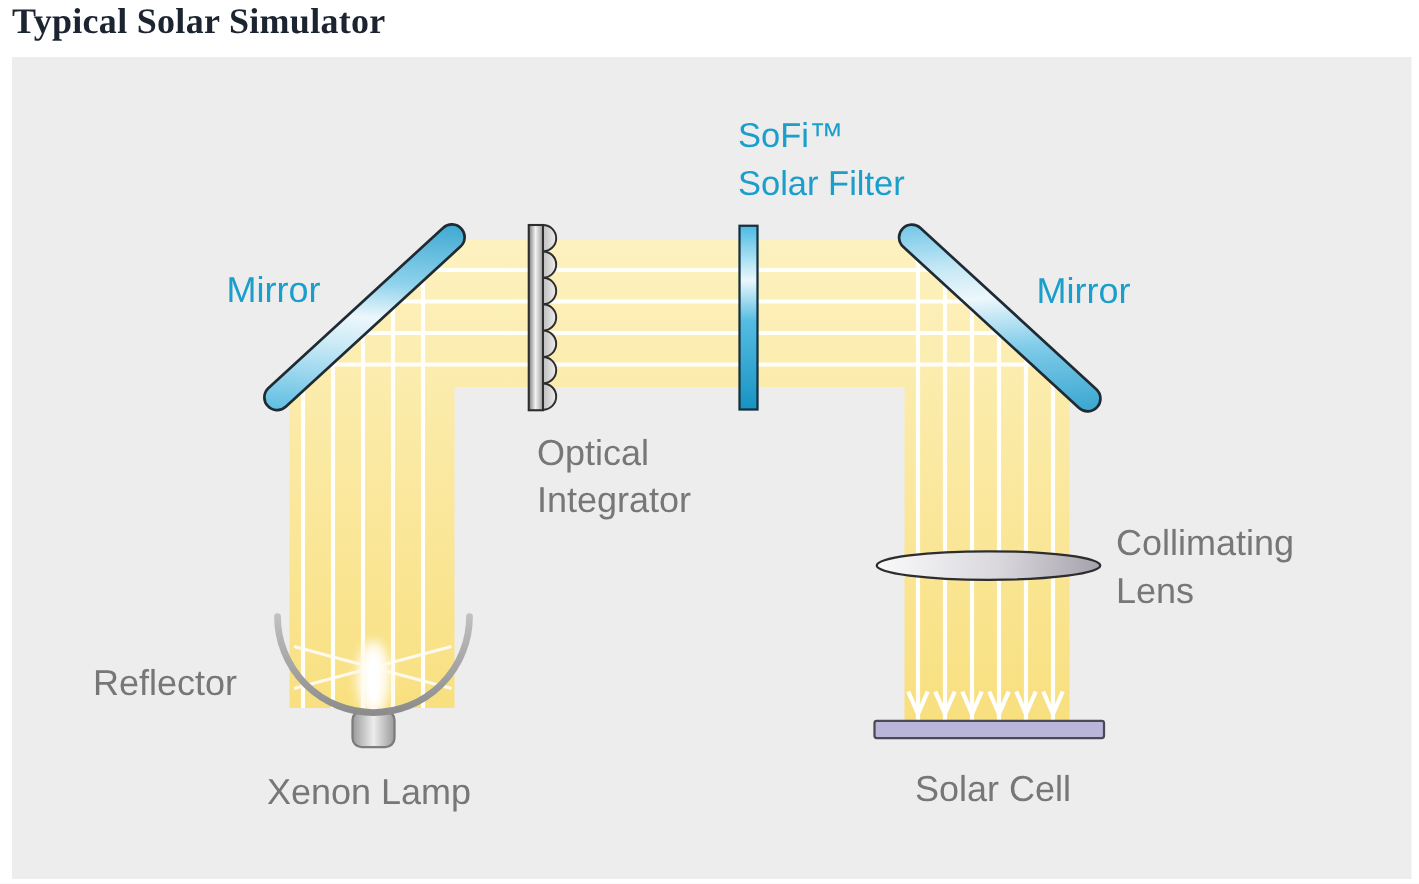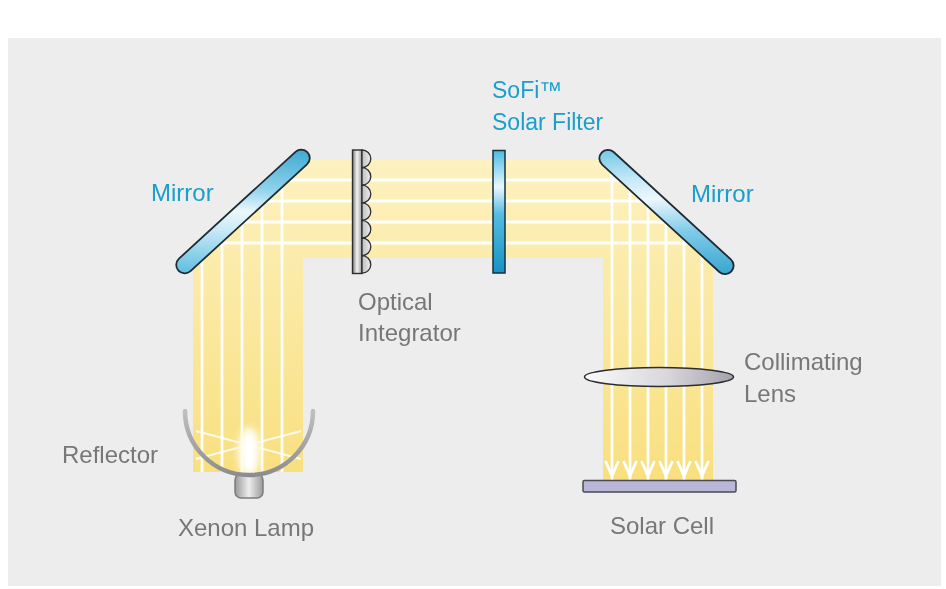--- a/index.html
+++ b/index.html
@@ -28,20 +28,21 @@
   .outline-dark { stroke: #2d2d2d; stroke-width: 1.4; }
   .cyan-label { fill: var(--accent-cyan, #1a9ecb); font-size: 24px; }
   .cyan-label-sm { fill: var(--accent-cyan, #1a9ecb); font-size: 23px; }
   .gray-label { fill: var(--label-gray, #777777); font-size: 24px; }
   text { font-family: "Liberation Sans", sans-serif; }
 </style>
 </head>
 <body>
 
 <div class="page">
+  <div class="page-title">Typical Solar Simulator</div>
 
   <svg class="diagram" width="946" height="589" viewBox="0 0 946 589">
     <defs>
       <linearGradient id="beamGrad" x1="0" y1="150" x2="0" y2="482" gradientUnits="userSpaceOnUse">
         <stop offset="0" style="stop-color:var(--beam-light,#FDF2C2)"></stop>
         <stop offset="1" style="stop-color:var(--beam-deep,#F8DF7E)"></stop>
       </linearGradient>
       <linearGradient id="mirL" x1="178" y1="270" x2="308" y2="153" gradientUnits="userSpaceOnUse">
         <stop offset="0" style="stop-color:var(--mirror-mid,#2FABD9)"></stop>
         <stop offset="0.38" stop-color="#C8E9F6"></stop>

